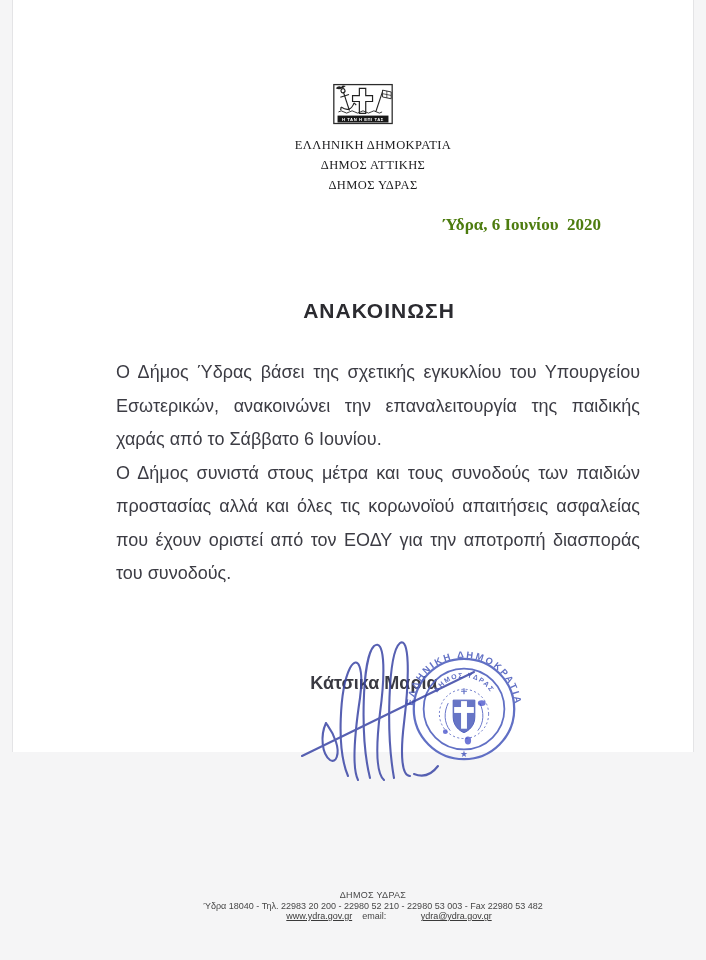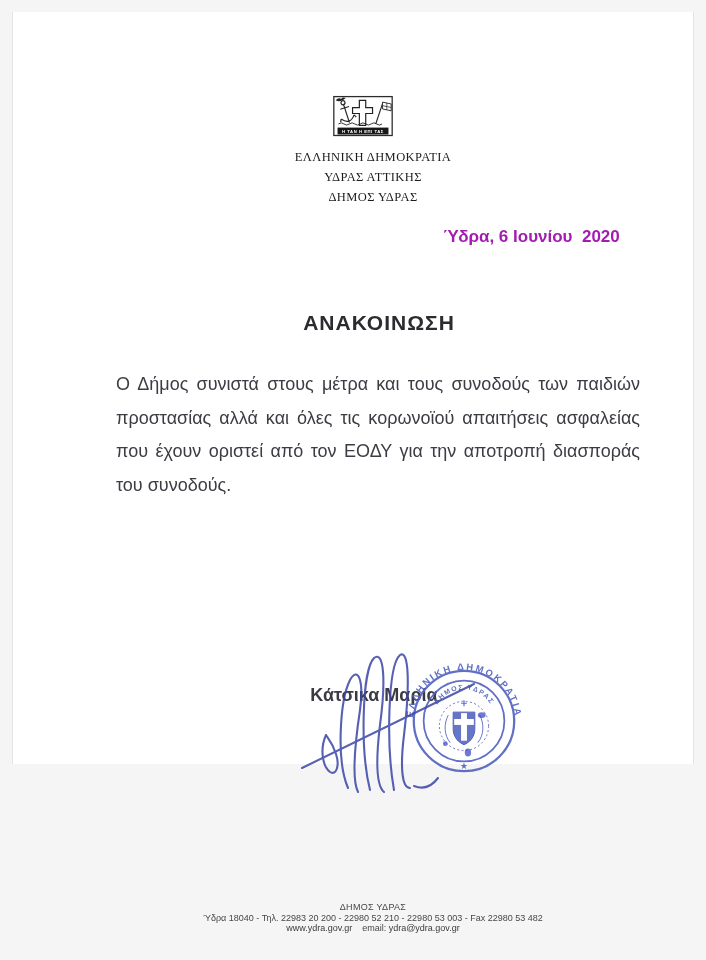--- a/index.html
+++ b/index.html
@@ -3,37 +3,37 @@
 <meta charset="utf-8">
 <style>
   html,body{margin:0;padding:0;}
   body{
     width:706px;height:960px;position:relative;
     background:#f5f5f6;
     font-family:"Liberation Sans","DejaVu Sans",sans-serif;
     overflow:hidden;
   }
   .page{
-    position:absolute;left:12px;top:12px;width:680px;height:752px;
+    position:absolute;left:12px;top:0;width:680px;height:752px;
     background:#ffffff;
     border-left:1px solid #e4e4e6;border-right:1px solid #e4e4e6;
   }
   
   .emblem{position:absolute;left:320px;top:83px;width:60px;height:47px;}
   
   .hdr{
     position:absolute;left:230px;top:135px;width:260px;
     text-align:center;
     font-family:"Liberation Serif","DejaVu Serif",serif;
     font-size:12.5px;line-height:20px;color:#1c1c1e;letter-spacing:.4px;
   }
   
   .date{
     position:absolute;left:430px;top:215px;
-    font-size:17px;font-weight:bold;color:#a21caf;white-space:pre;
+    font-size:17px;font-weight:bold;color:#4d7c0f;white-space:pre;font-family:Liberation Serif, serif;
   }
   
   .title{
     position:absolute;left:33px;top:299px;width:666px;text-align:center;
     font-size:21px;font-weight:bold;letter-spacing:1px;color:#2b2b30;
   }
   
   .bodytext{
     position:absolute;left:103px;top:356px;width:524px;
     font-size:18px;line-height:33.5px;color:#3c3c44;
@@ -46,21 +46,21 @@
     font-size:18px;font-weight:600;color:#3a3a42;line-height:34px;
   }
   .stamp{position:absolute;left:386px;top:644px;width:130px;height:130px;opacity:.92;}
   .scrawl{position:absolute;left:283px;top:628px;width:185px;height:170px;}
   
   .footer{
     position:absolute;left:20px;top:890px;width:680px;text-align:center;
     font-size:9px;line-height:10.5px;color:#474747;
   }
   .footer .org{letter-spacing:.3px;}
-  .flink{color:#3a3a3a;}
+  .flink{text-decoration:underline;color:#3a3a3a;margin-left:32px;}
   .fgap{display:inline-block;width:10px;}
 </style>
 </head>
 <body>
 
 <div class="page">
 
   <svg class="emblem" viewBox="0 0 66 50">
     <rect x="0.9" y="0.9" width="64.2" height="42.8" fill="#ffffff" stroke="#2b2b2b" stroke-width="1.4"></rect>
     <path d="M3 5 Q6 1.5 9 3.5 Q10.5 1 14 2.5 L11.5 4.5 Q7 7.5 3 5 Z" fill="#222"></path>
@@ -77,29 +77,34 @@
       <path d="M54.5 7 L64 9 V16.5 L54.5 14.5 Z" fill="#fff" stroke-width="1"></path>
       <path d="M59.2 7.9 V15.6 M55 11 L63.8 12.8" stroke-width="0.8"></path>
     </g>
     <path d="M6 31 q3 -2.5 6 0 t6 0 t6 0 t6 0 t6 0 t6 0 t6 0 t6 0" stroke="#222" stroke-width="1" fill="none"></path>
     <rect x="5" y="35" width="56" height="7.6" fill="#181818"></rect>
     <text x="33" y="40.8" text-anchor="middle" font-size="4.6" letter-spacing="0.6" fill="#ffffff" font-family="Liberation Sans, DejaVu Sans, sans-serif" font-weight="bold">Η ΤΑΝ Η ΕΠΙ ΤΑΣ</text>
   </svg>
 
   <div class="hdr">
     <div>ΕΛΛΗΝΙΚΗ ΔΗΜΟΚΡΑΤΙΑ</div>
-    <div>ΥΔΡΑΣ ΑΤΤΙΚΗΣ</div>
+    <div>ΔΗΜΟΣ ΑΤΤΙΚΗΣ</div>
     <div>ΔΗΜΟΣ ΥΔΡΑΣ</div>
   </div>
 
   <div class="date">Ύδρα, 6 Ιουνίου  2020</div>
 
   <div class="title">ΑΝΑΚΟΙΝΩΣΗ</div>
 
   <div class="bodytext">
+    <div>
+      <div class="jline">Ο Δήμος Ύδρας βάσει της σχετικής εγκυκλίου του Υπουργείου</div>
+      <div class="jline">Εσωτερικών, ανακοινώνει την επαναλειτουργία της παιδικής</div>
+      <div class="lline">χαράς από το Σάββατο 6 Ιουνίου.</div>
+    </div>
     <div>
       <div class="jline">Ο Δήμος συνιστά στους μέτρα και τους συνοδούς των παιδιών</div>
       <div class="jline">προστασίας αλλά και όλες τις κορωνοϊού απαιτήσεις ασφαλείας</div>
       <div class="jline">που έχουν οριστεί από τον ΕΟΔΥ για την αποτροπή διασποράς</div>
       <div class="lline">του συνοδούς.</div>
     </div>
   </div>
 
   <div class="sigblock">
     <div>Κάτσικα Μαρία</div>

